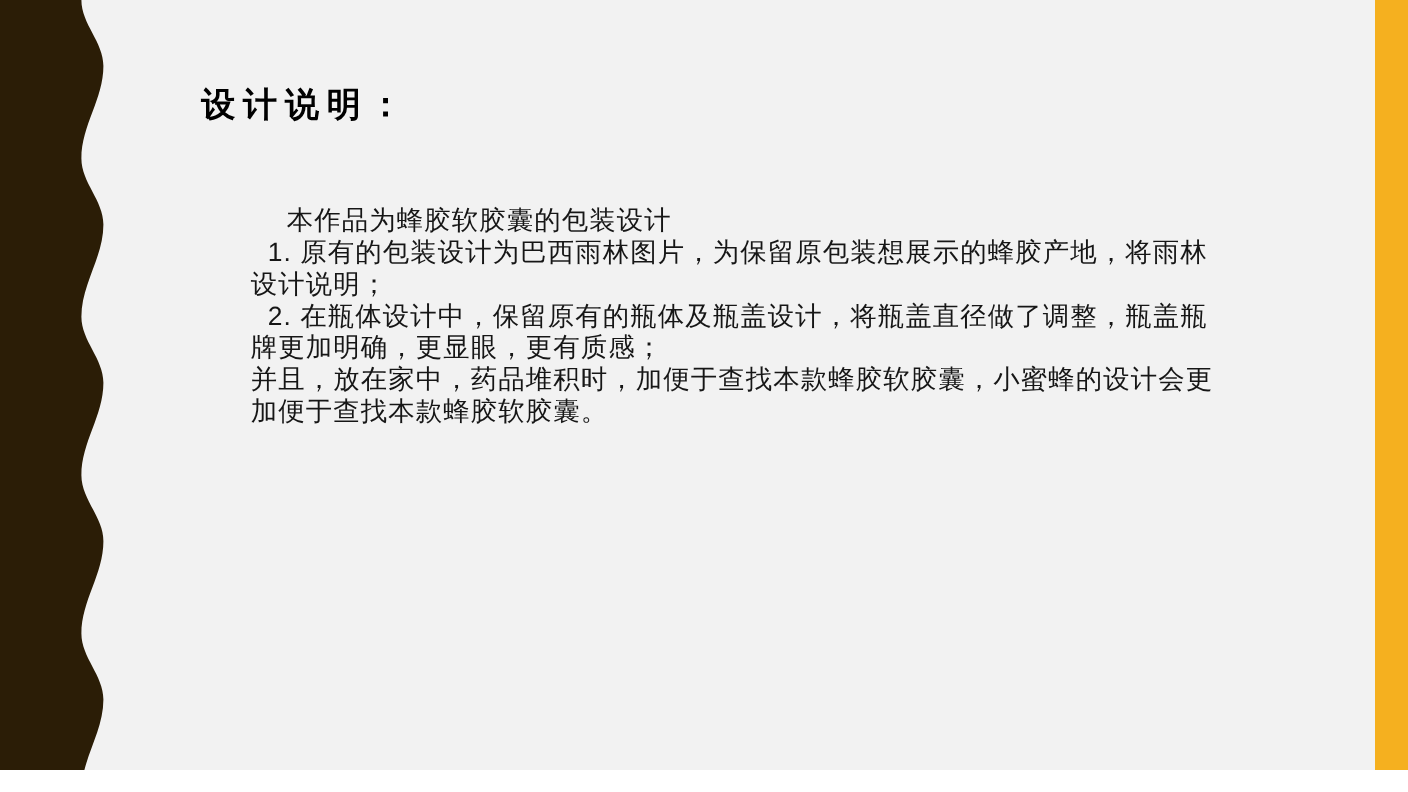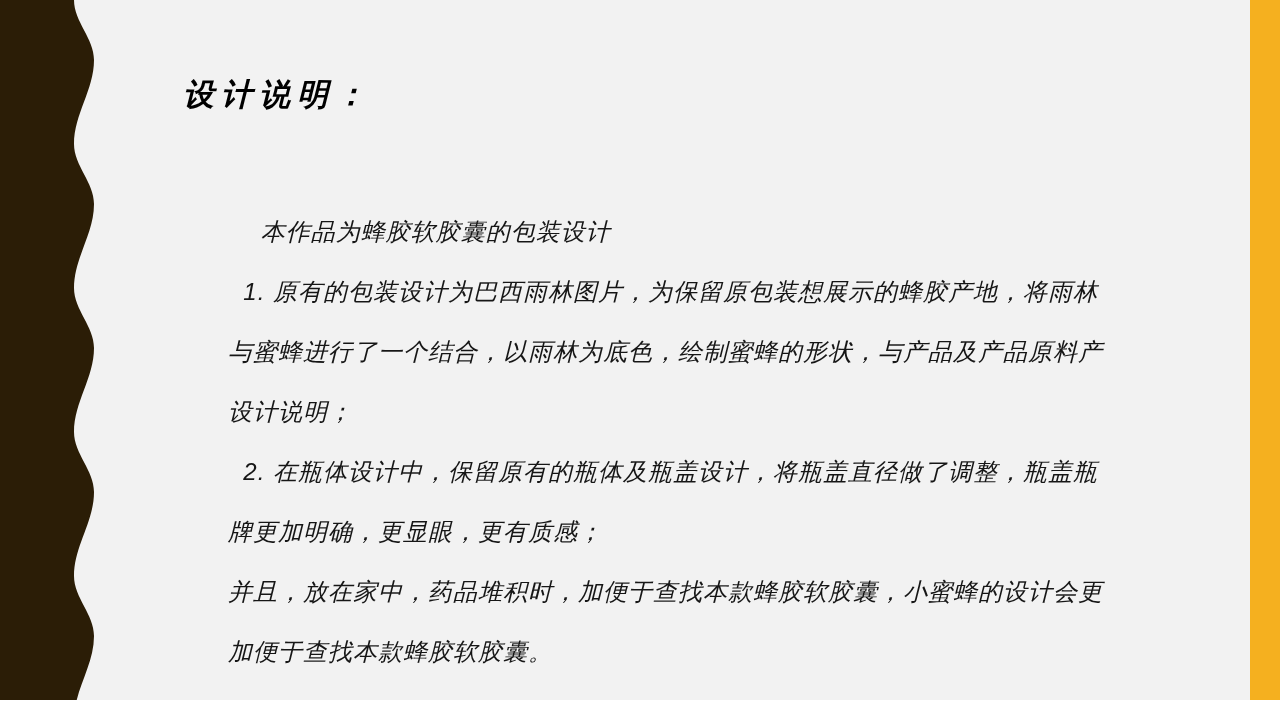--- a/index.html
+++ b/index.html
@@ -9,21 +9,20 @@
     height: 720px;
     overflow: hidden;
     font-family: "Liberation Sans", sans-serif;
   }
   .slide {
     position: relative;
     width: 1280px;
     height: 700px;
     background: var(--background, #f2f2f2);
     overflow: hidden;
-    font-style: italic;
   }
   .wave {
     position: absolute;
     left: 0;
     top: 0;
     width: 100px;
     height: 720px;
     color: var(--left-wave, #2b1d06);
     display: block;
   }
@@ -51,21 +50,20 @@
     position: absolute;
     left: 228px;
     top: 186px;
     font-size: 24px;
     line-height: 29px;
     letter-spacing: 1px;
     color: var(--body-text, #161616);
   }
   .body-line {
     white-space: pre;
-    margin-top: 31px;
   }
 </style>
 </head>
 <body>
 
 <div class="slide">
 
   <svg class="wave" viewBox="0 0 100 720" preserveAspectRatio="none" aria-hidden="true">
     <path fill="currentColor" d="M0,0 L74,0
       C74,22 94,38 94,60
@@ -81,21 +79,20 @@
       L0,720 Z"></path>
   </svg>
 
   <div class="right-bar"></div>
 
   <h1 class="title">设计说明：</h1>
 
   <div class="body-text">
     <div class="body-line">　 本作品为蜂胶软胶囊的包装设计</div>
     <div class="body-line">  1. 原有的包装设计为巴西雨林图片，为保留原包装想展示的蜂胶产地，将雨林</div>
-    <div class="body-line">与蜜蜂进行了一个结合，以雨林为底色，绘制蜜蜂的形状，与产品及产品原料产</div>
     <div class="body-line">设计说明；</div>
     <div class="body-line">  2. 在瓶体设计中，保留原有的瓶体及瓶盖设计，将瓶盖直径做了调整，瓶盖瓶</div>
     <div class="body-line">牌更加明确，更显眼，更有质感；</div>
     <div class="body-line">并且，放在家中，药品堆积时，加便于查找本款蜂胶软胶囊，小蜜蜂的设计会更</div>
     <div class="body-line">加便于查找本款蜂胶软胶囊。</div>
   </div>
 
 </div>
 
 </body></html>

